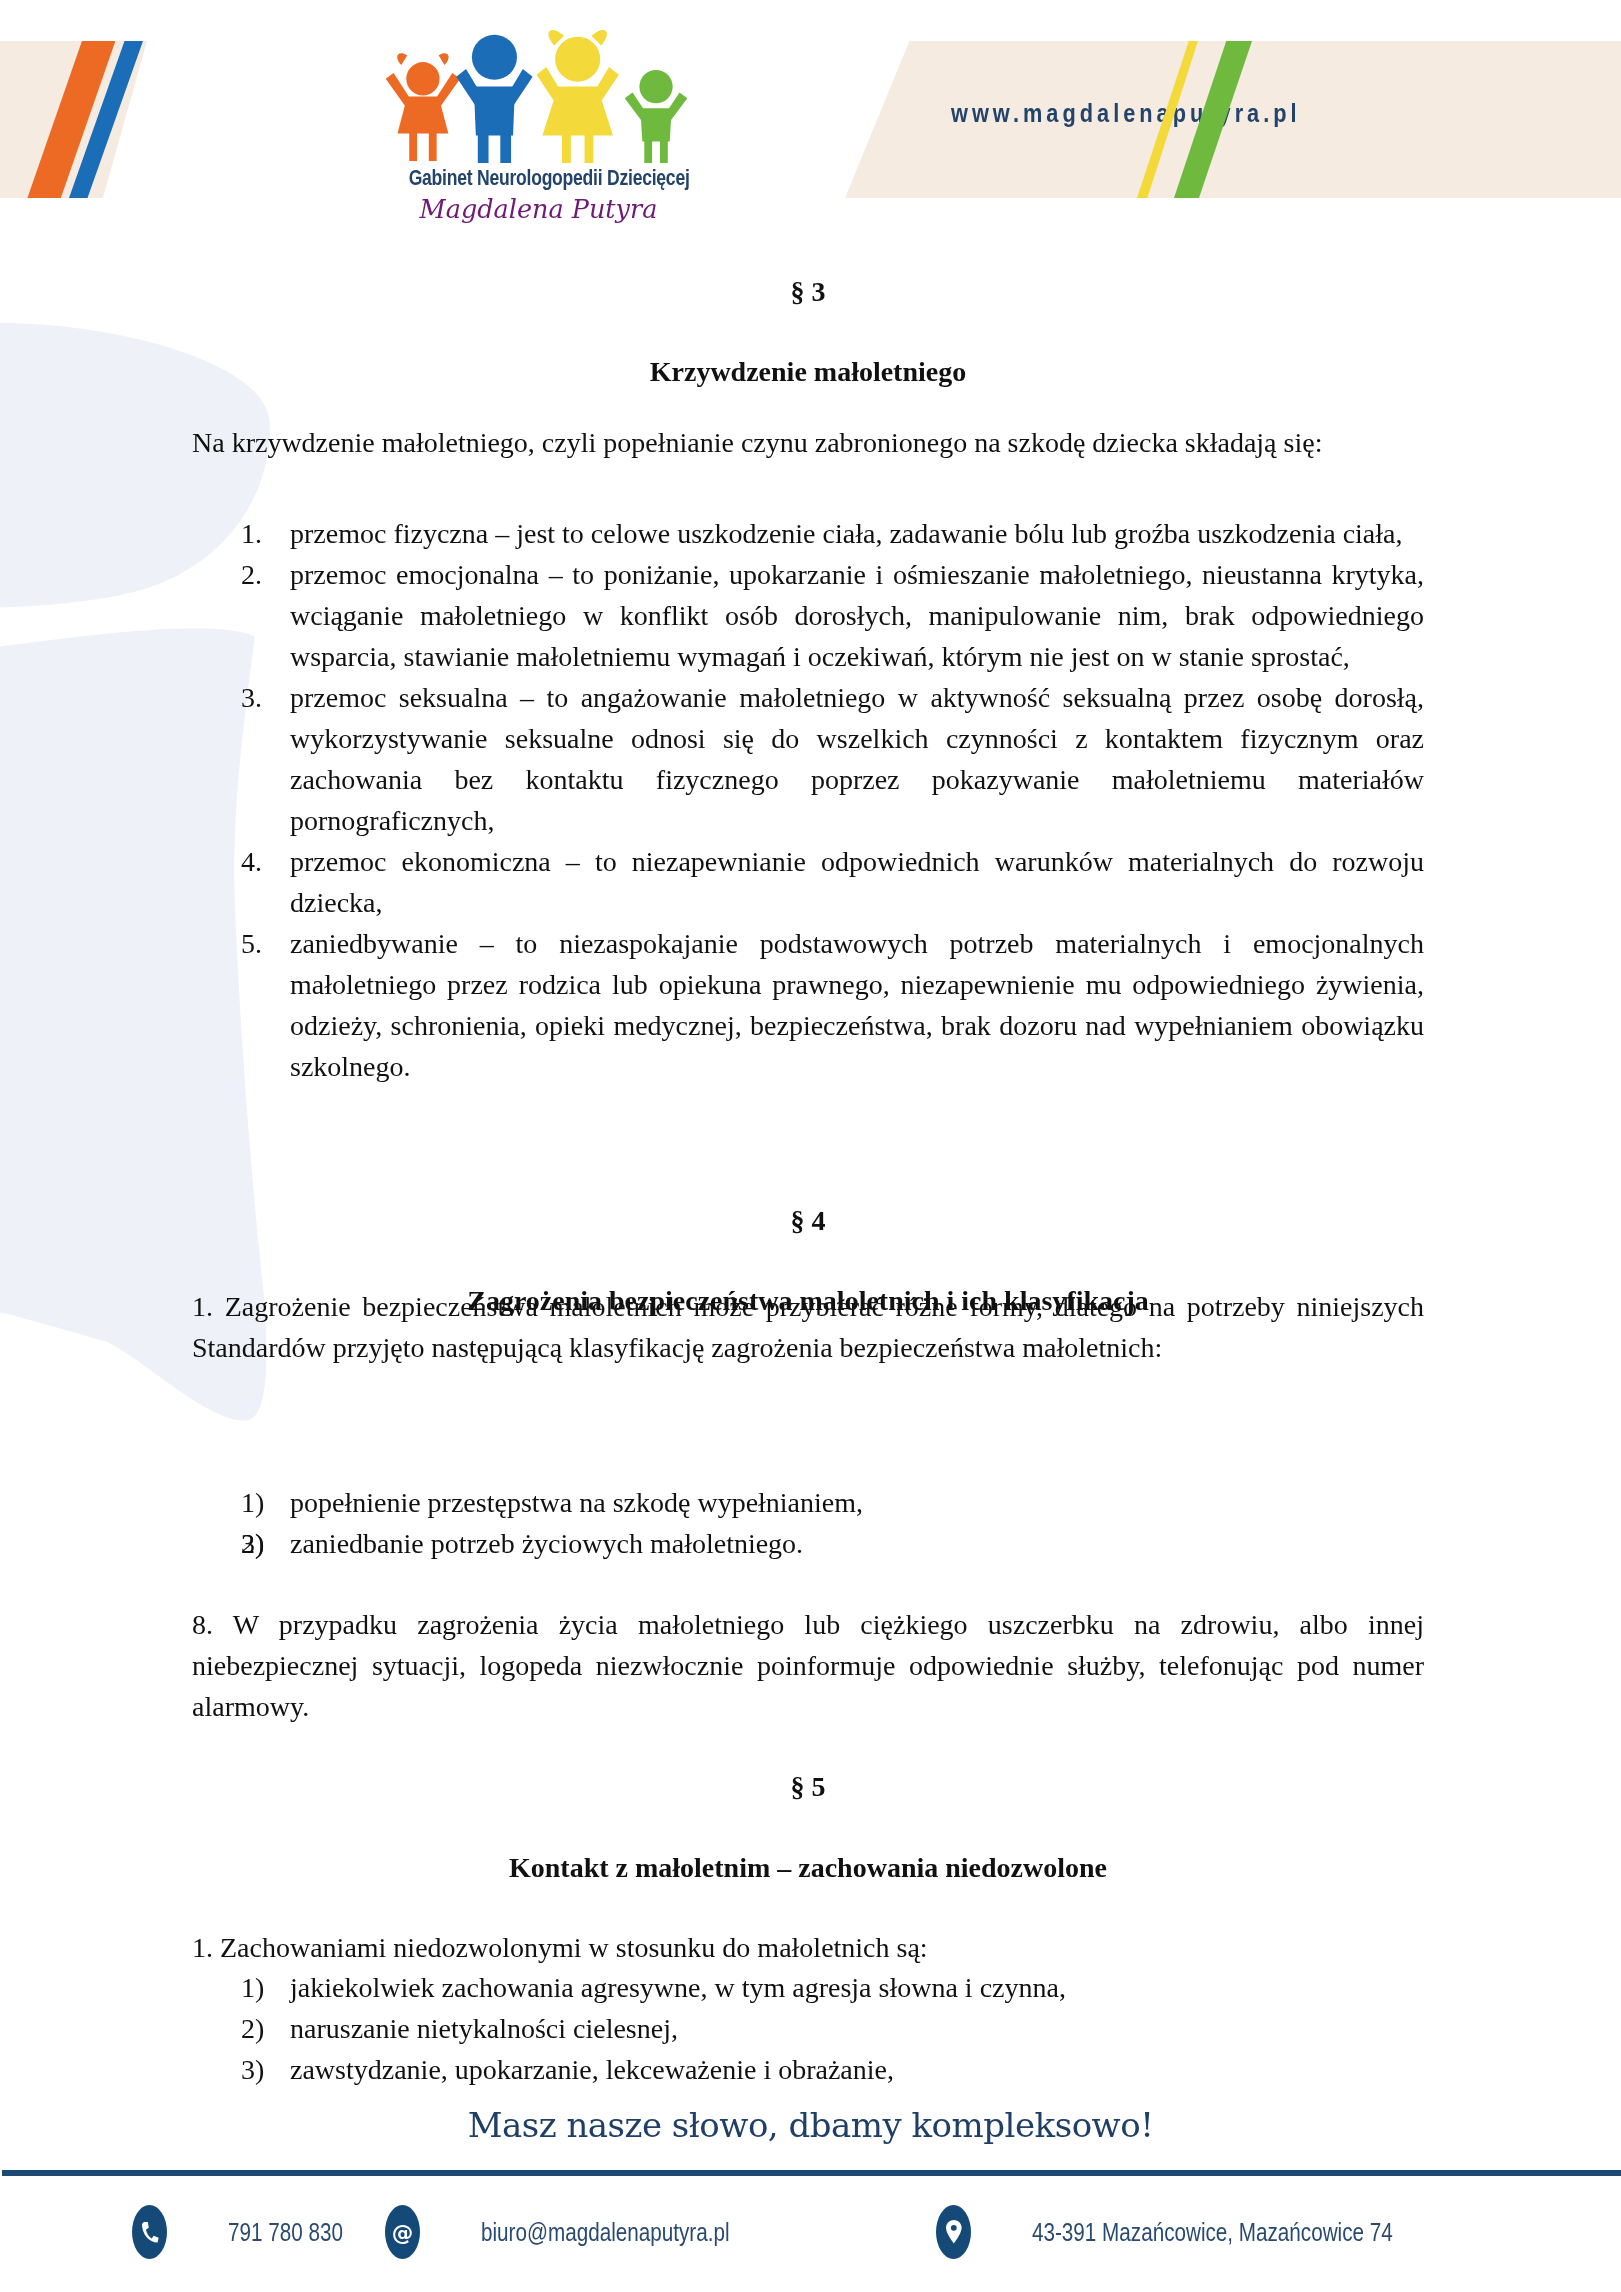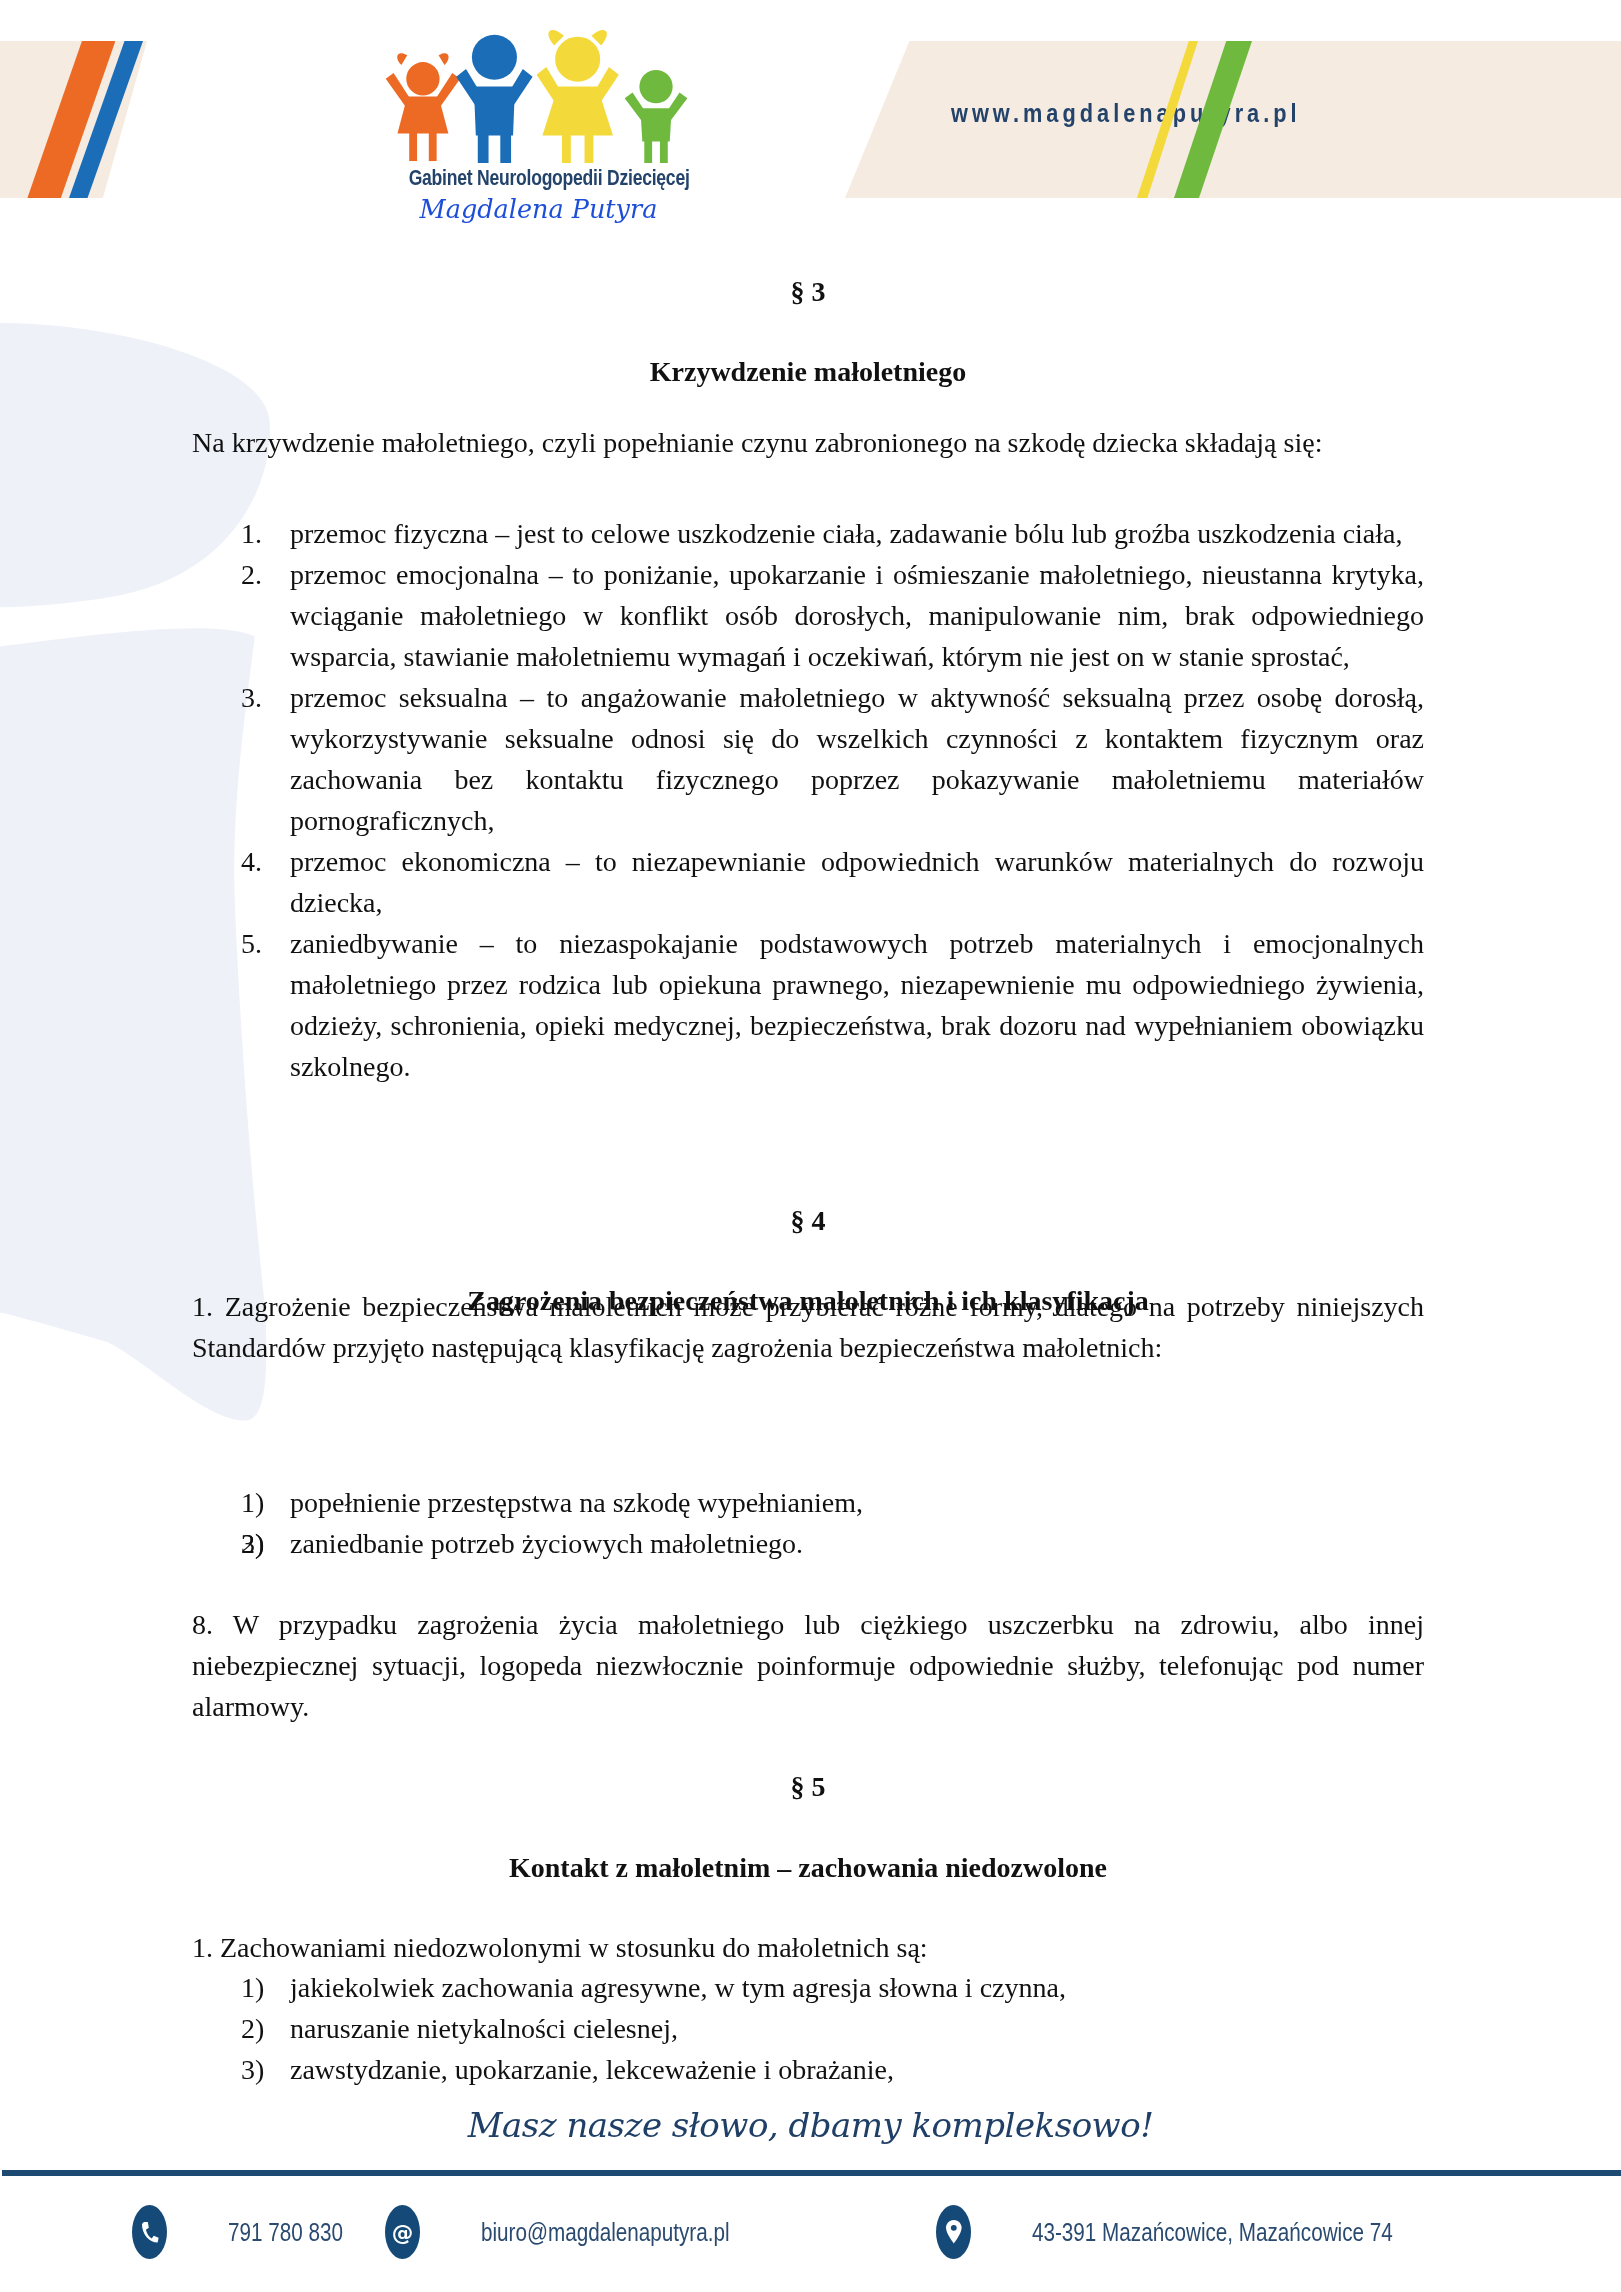--- a/index.html
+++ b/index.html
@@ -23,36 +23,36 @@
     .stripe-green { left: 1174px; width: 78px; background: #6fba3e; clip-path: polygon(67% 0, 100% 0, 32% 100%, 0 100%); }
     .site-url { position: absolute; left: 951px; top: 98px; font-family: "Liberation Sans", sans-serif;
       font-weight: bold; font-size: 26.5px; letter-spacing: 4.9px; color: #23436b; transform: scaleX(0.82); transform-origin: left center; }
 
     .logo { position: absolute; left: 372px; top: 17.6px; width: 333px; height: 196px; }
     .logo svg { position: absolute; left: 0; top: 0; }
     .logo-title { position: absolute; left: 0; top: 147px; width: 333px; text-align: center;
       font-family: "Liberation Sans", sans-serif; font-weight: bold; font-size: 22.5px; color: #23436b;
       transform: scaleX(0.78); transform-origin: center; letter-spacing: -0.3px; white-space: nowrap; }
     .logo-sub { position: absolute; left: 0; top: 176px; width: 333px; text-align: center;
-      font-family: "DejaVu Serif", serif; font-style: italic; font-size: 25.5px; color: #1d4ed8; }
+      font-family: "DejaVu Serif", serif; font-style: italic; font-size: 25.5px; color: #701a75; }
 
     
     .content { position: absolute; left: 192px; top: 0; width: 1232px; z-index: 2; font-size: 28px; line-height: 41px; }
     .para-mark { position: absolute; left: 0; width: 1232px; text-align: center; font-weight: bold; font-size: 28px; }
     .section-title { position: absolute; left: 0; width: 1232px; text-align: center; font-weight: bold; font-size: 28px; }
     .block { position: absolute; left: 0; width: 1232px; }
     .justify { text-align: justify; text-align-last: left; }
     .item { position: relative; padding-left: 98px; }
     .item .num { position: absolute; left: 49px; top: 0; }
     .sub-item { position: relative; padding-left: 98px; }
     .sub-item .num { position: absolute; left: 49px; top: 0; }
 
     
     .slogan { position: absolute; left: 0; top: 2105px; width: 1621px; text-align: center;
-      font-family: "DejaVu Serif", serif; font-style: italic; font-size: 34px; color: #1f3f66; letter-spacing: -0.5px; }
+      font-family: "DejaVu Serif", serif; font-size: 34px; color: #1f3f66; letter-spacing: -0.5px; }
     .footer-rule { position: absolute; left: 2px; top: 2170px; width: 1619px; height: 5.9px; background: #1d4a73; }
     .contact { position: absolute; top: 2205px; display: flex; align-items: center; gap: 41px; }
     .contact .circle { width: 35px; height: 54px; border-radius: 50%; background: #154a78; display: flex;
       align-items: center; justify-content: center; }
     .contact .label { margin-left: 19.6px; font-family: "Liberation Sans", sans-serif; font-size: 26.5px; color: #2a4a6f;
       transform: scaleX(0.78); transform-origin: left center; white-space: nowrap; }
     .c-phone { left: 132px; }
     .c-mail { left: 385px; }
     .c-addr { left: 936px; }
   </style>

